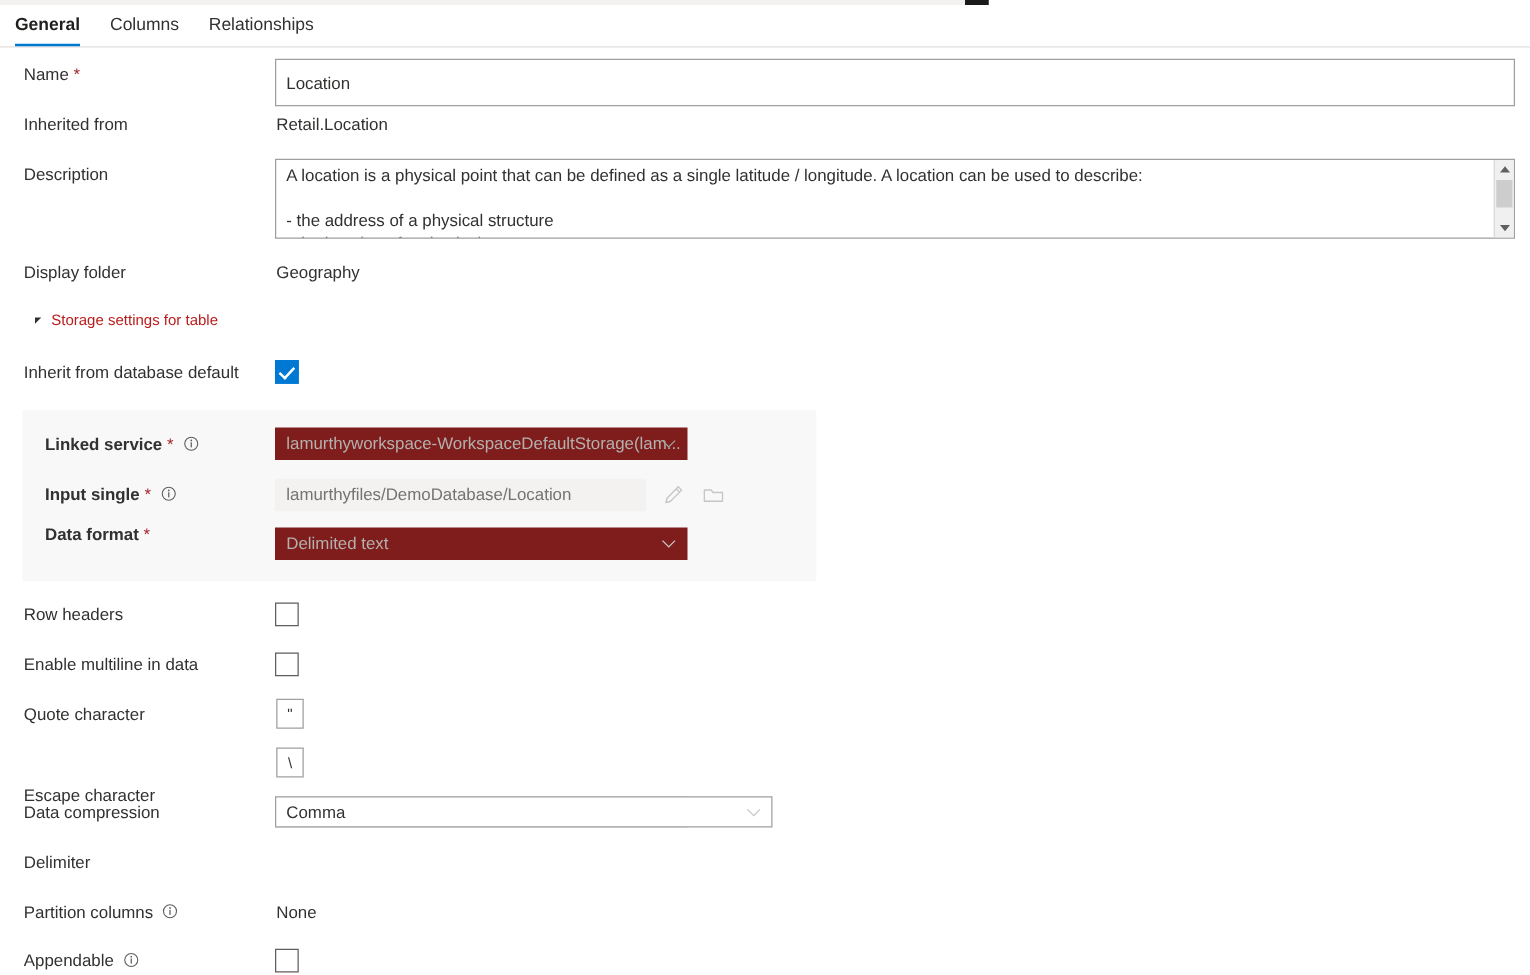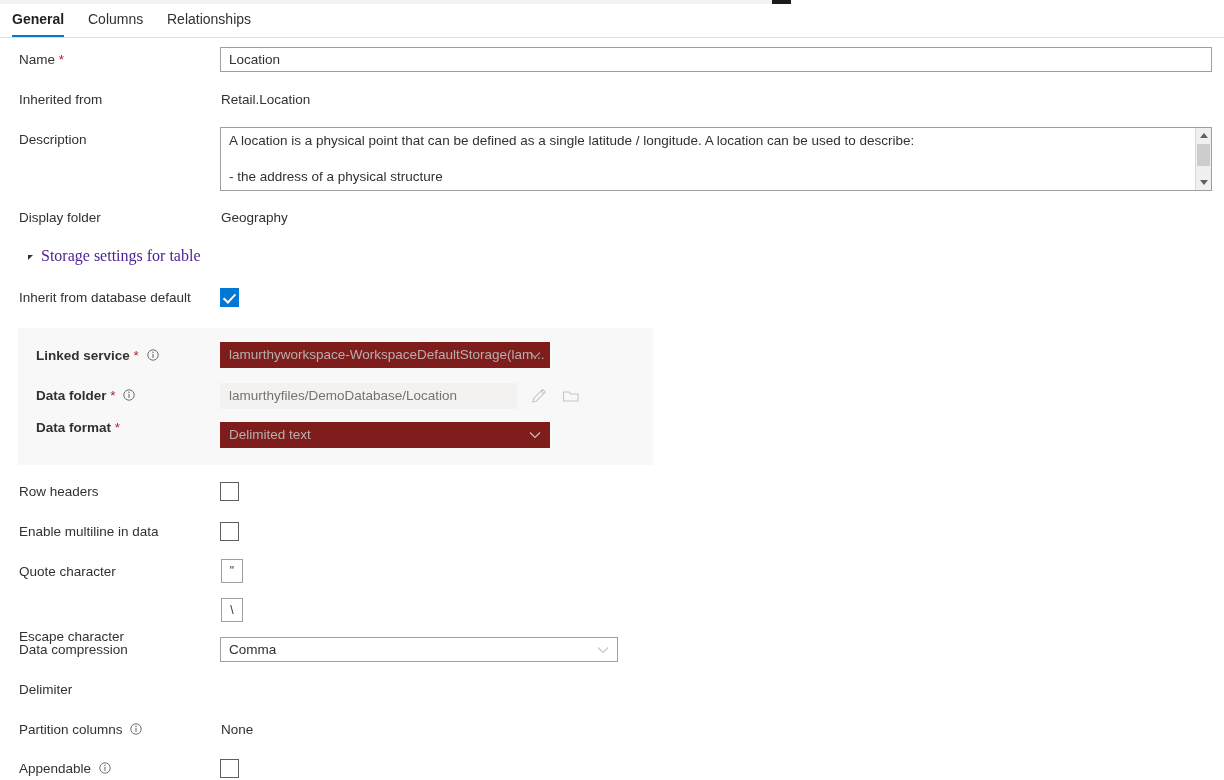--- a/index.html
+++ b/index.html
@@ -106,21 +106,21 @@
     border: 1px solid #a19f9d;
     background: #ffffff;
     font-family: "Liberation Sans", sans-serif;
     font-size: 13.5px;
     color: #323130;
     padding: 0 8px;
     outline: none;
   }
   #name-input {
     left: 220px; top: 47px;
-    width: 992px; height: 25px;
+    width: 992px; height: 38px;
   }
 
   
   #desc-box {
     position: absolute;
     left: 220px; top: 127px;
     width: 992px; height: 64px;
     box-sizing: border-box;
     border: 1px solid #a19f9d;
     background: #ffffff;
@@ -170,26 +170,25 @@
     left: 1px; top: 16px;
     width: 13px; height: 22px;
     background: #cdcdcd;
     cursor: pointer;
   }
 
   
   #storage-section {
     position: absolute;
     left: 28px; top: 247px;
-    font-size: 16px;
-    color: #4c1d95;
+    font-size: 12px;
+    color: #b91c1c;
     cursor: pointer;
     white-space: nowrap;
     line-height: 18px;
-    font-family: Liberation Serif, serif;
   }
   .tri {
     display: inline-block;
     width: 0; height: 0;
     margin-right: 8px;
     vertical-align: 1px;
     border-top: 5px solid #323130;
     border-right: 5px solid transparent;
   }
 
@@ -368,21 +367,21 @@
 <div class="ddl-disabled" style="left:220px; top:342px; width:330px; height:26px;">
   <span>lamurthyworkspace-WorkspaceDefaultStorage(lam...</span>
   <span class="chev">
       <svg width="12" height="8" viewBox="0 0 12 8">
         <path d="M1 1.5 L6 6.5 L11 1.5" fill="none" stroke="#a19f9d" stroke-width="1.1"></path>
       </svg>
     </span>
 </div>
 
 <div class="panel-label" style="top:387px">
-  <span>Data folder</span> <span class="req">*</span>
+  <span>Input single</span> <span class="req">*</span>
   <span class="info-icon"><svg width="12" height="12" viewBox="0 0 12 12">
         <circle cx="6" cy="6" r="5.2" fill="none" stroke="#605e5c" stroke-width="0.9"></circle>
         <circle cx="6" cy="3.3" r="0.7" fill="#605e5c"></circle>
         <rect x="5.5" y="4.8" width="1" height="4.1" fill="#605e5c"></rect>
       </svg></span>
 </div>
 <div class="tinput-disabled" style="left:220px; top:383px; width:297px; height:26px;">lamurthyfiles/DemoDatabase/Location</div>
 <div class="iconbtn" style="left:529px; top:386px">
   <svg width="20" height="20" viewBox="0 0 20 20">
       <path d="M13.6 3.4 L16.3 6.1 L7.2 15.2 L3.8 16 L4.6 12.6 Z" fill="none" stroke="#c8c6c4" stroke-width="1.1" stroke-linejoin="round"></path>

